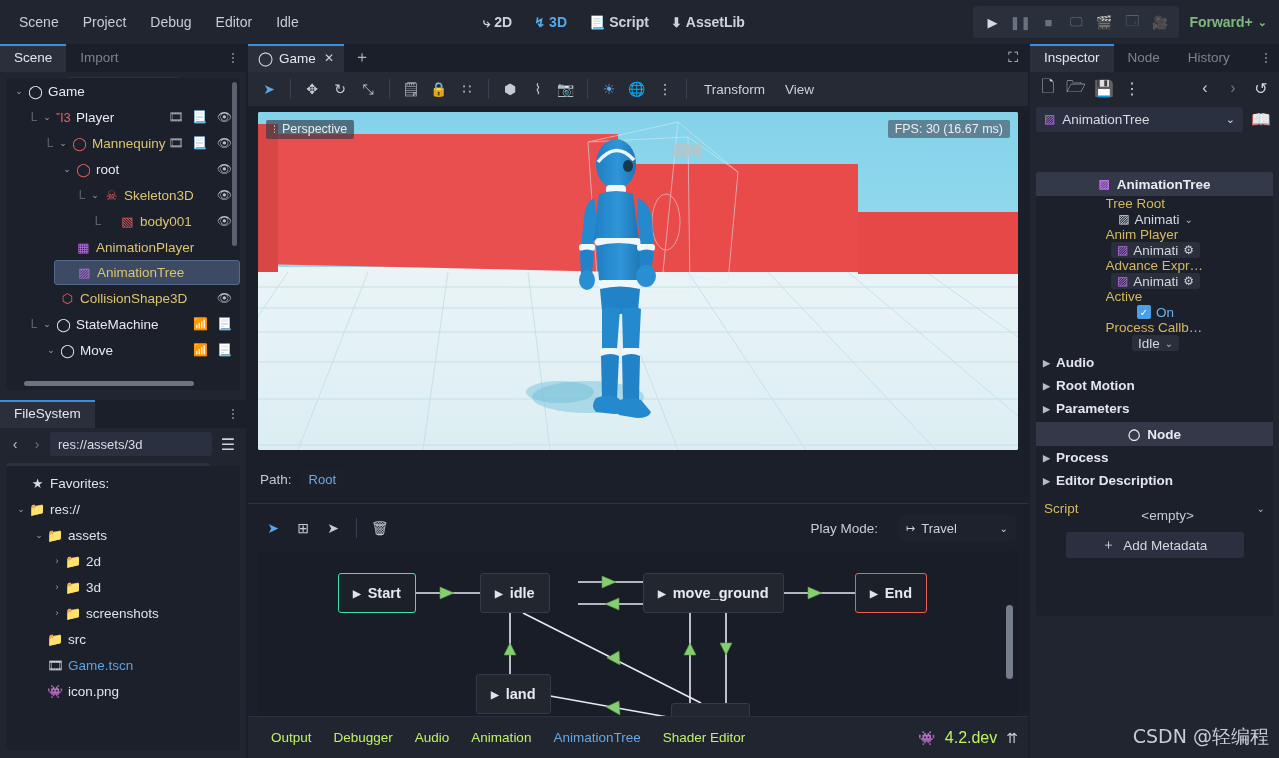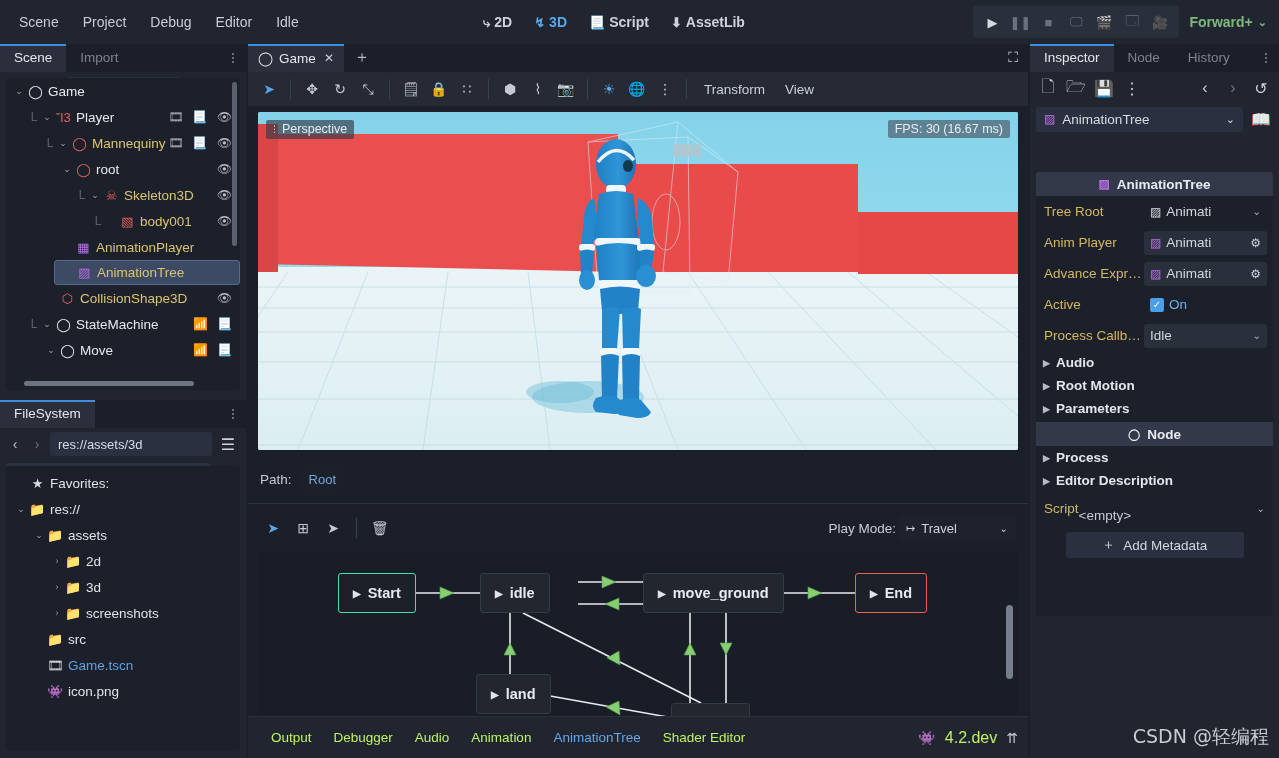--- a/index.html
+++ b/index.html
@@ -165,21 +165,21 @@
     display: flex; align-items: center; padding-left: 12px; gap: 8px;
     border-bottom: 1px solid #2e3442;
   }
   #path-row .lbl { color: #c4c9d3; font-size: 13.5px; }
   #path-root { background:#1c202a; color:#6fa9e0; font-size:13px; padding:3px 9px; border-radius:3px; cursor:default; }
 
   #sm-toolbar {
     position: absolute; left: 0; top: 461px; width: 780px; height: 46px;
     display: flex; align-items: center; padding: 0 12px; gap: 4px;
   }
-  #playmode-wrap { margin-left: auto; display: flex; align-items: center; gap: 2px; }
+  #playmode-wrap { margin-left: auto; display: flex; align-items: center; gap: 20px; }
   #playmode-lbl { font-size: 13.5px; color: #c8cdd7; }
   #playmode-sel {
     background: #1e222d; border-radius: 3px; height: 26px; width: 118px;
     display:flex; align-items:center; gap:6px; padding: 0 8px; color:#cdd2dc; font-size:13px; cursor:default;
   }
   #playmode-sel .chev { margin-left:auto; font-size:10px; }
 
   #sm-graph {
     position: absolute; left: 10px; top: 507px; width: 760px; height: 207px;
     background: #191d27; border-radius: 3px; overflow: hidden;
@@ -217,21 +217,21 @@
     display:flex; align-items:center; gap:7px; padding:0 8px; font-size:13.5px; color:#d7dbe3; cursor:default;
   }
   #insp-class .chev { margin-left:auto; font-size:11px; }
   #insp-filter-row { display:flex; align-items:center; padding: 0 6px; gap: 6px; height: 30px; }
   #insp-body { position:absolute; left:6px; top:128px; width:237px; height:444px; background:#1c202a; border-radius:3px; overflow:hidden; }
   .sec-head {
     display:flex; align-items:center; justify-content:center; gap:7px;
     height: 24px; background:#333948; color:#e7eaf0; font-size:13.5px; font-weight:bold; cursor:default;
   }
   .prop-row {
-    display:flex; align-items:center; height: 31px; padding: 0 6px 0 8px; font-size: 13.5px; cursor:default;
+    display:flex; align-items:center; height: 31px; padding: 0 6px 0 8px; font-size: 13.5px; cursor:default;flex-direction:column;
   }
   .prop-name { color: #d4b861; width: 100px; overflow:hidden; text-overflow:ellipsis; white-space:nowrap; }
   .prop-val {
     flex:1; display:flex; align-items:center; gap:5px; height:24px; padding: 0 6px;
     color: #d3d7df; background: transparent; border-radius:3px; overflow:hidden; white-space:nowrap;
   }
   .prop-val.boxed { background:#2a2f3c; }
   .prop-val .chev { margin-left:auto; font-size:10px; color:#aeb3bd; }
   .prop-val .tool { margin-left:auto; font-size:12px; color:#ccd1db; }
   .cat-row {
@@ -239,21 +239,21 @@
     font-size:13.5px; font-weight:bold; color:#e3e6ec; cursor:default;
   }
   .cat-row .ar { font-size:9px; color:#b6bbc6; }
   .chk {
     width:14px; height:14px; background:#4a9fe8; border-radius:2px;
     display:flex; align-items:center; justify-content:center; color:#fff; font-size:10px;
   }
   .on-txt { color: #6fb1ea; }
   #script-row { display:flex; align-items:center; height:32px; padding: 0 8px; font-size:13.5px; }
   #script-row .k { color:#d4b861; }
-  #script-row .v { flex:1; color:#c5cad4;margin-top:14px; }
+  #script-row .v { flex:1; text-align:center; color:#c5cad4;margin-top:14px; }
   #add-meta {
     margin: 8px auto 0 auto; width: 178px; height: 26px; background: #2b3040; border-radius:3px;
     display:flex; align-items:center; justify-content:center; gap:8px; color:#d3d7df; font-size:13.5px; cursor:default;
   }
   #watermark {
     position: absolute; right: 10px; bottom: 8px; color: #d6dae1; font-size: 19px; opacity: .92;
     font-family: "DejaVu Sans", sans-serif;
   }
 </style>
 </head>

